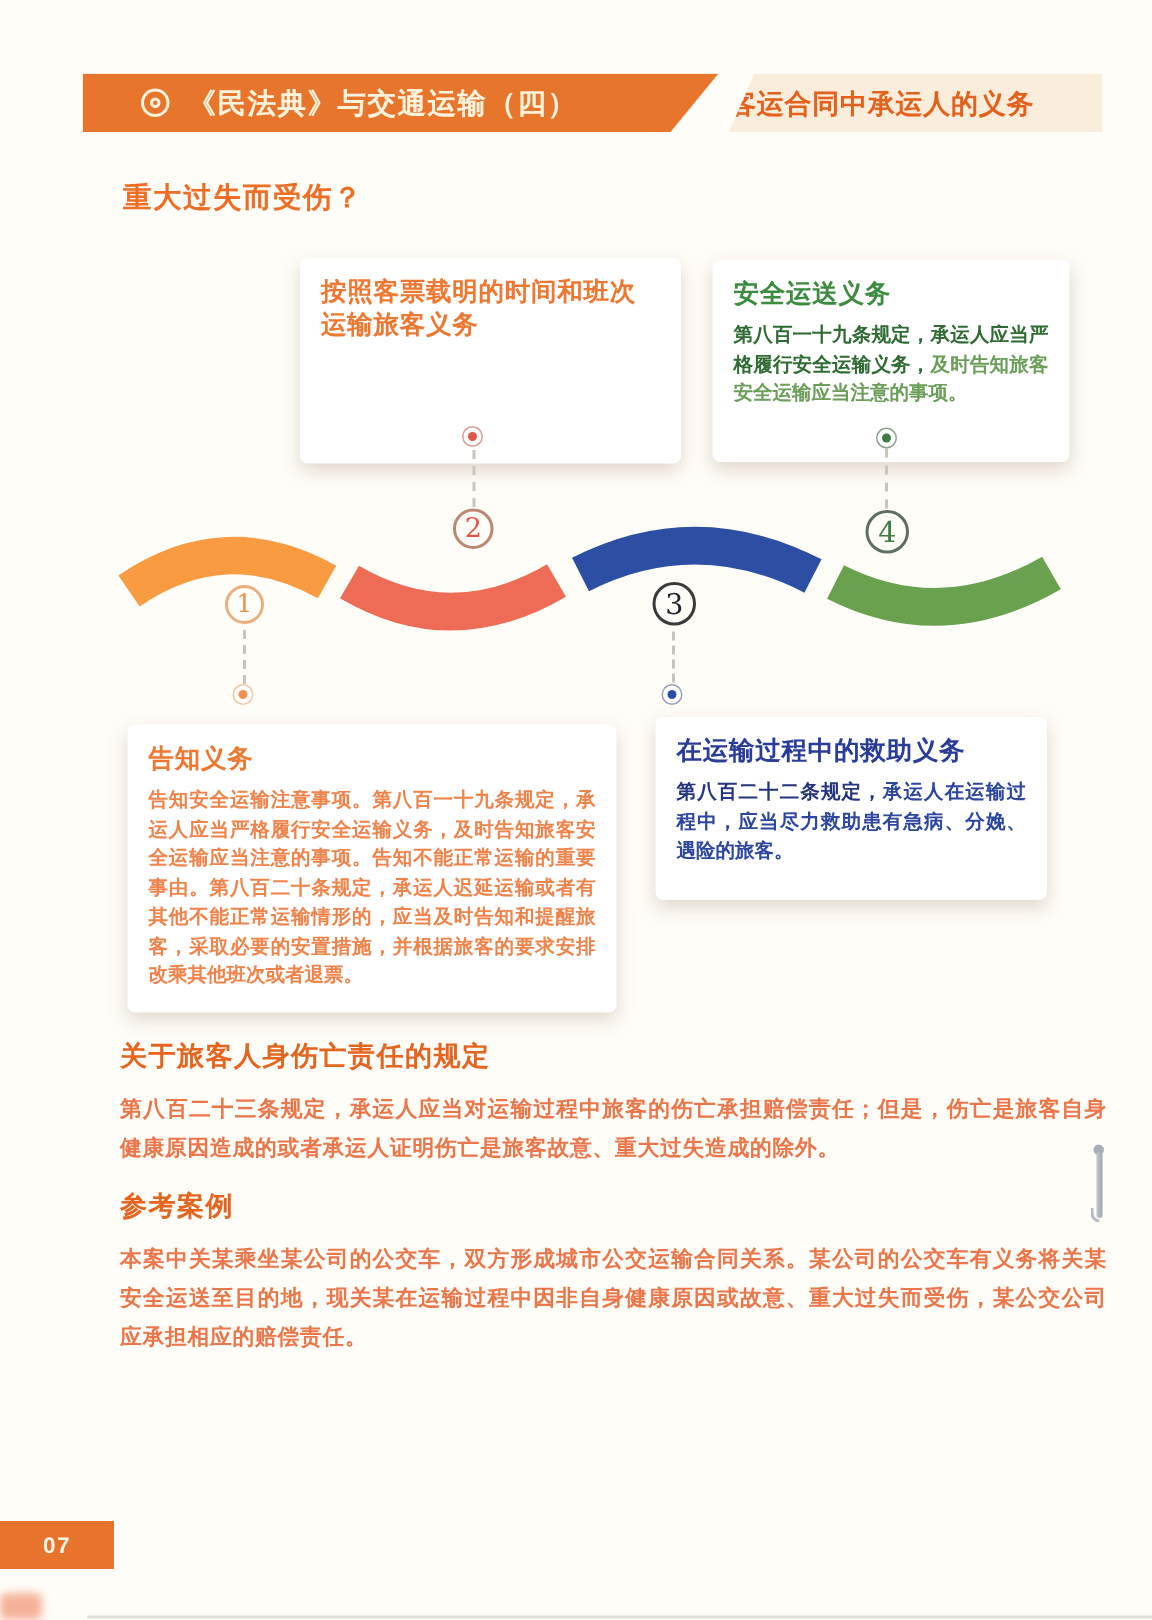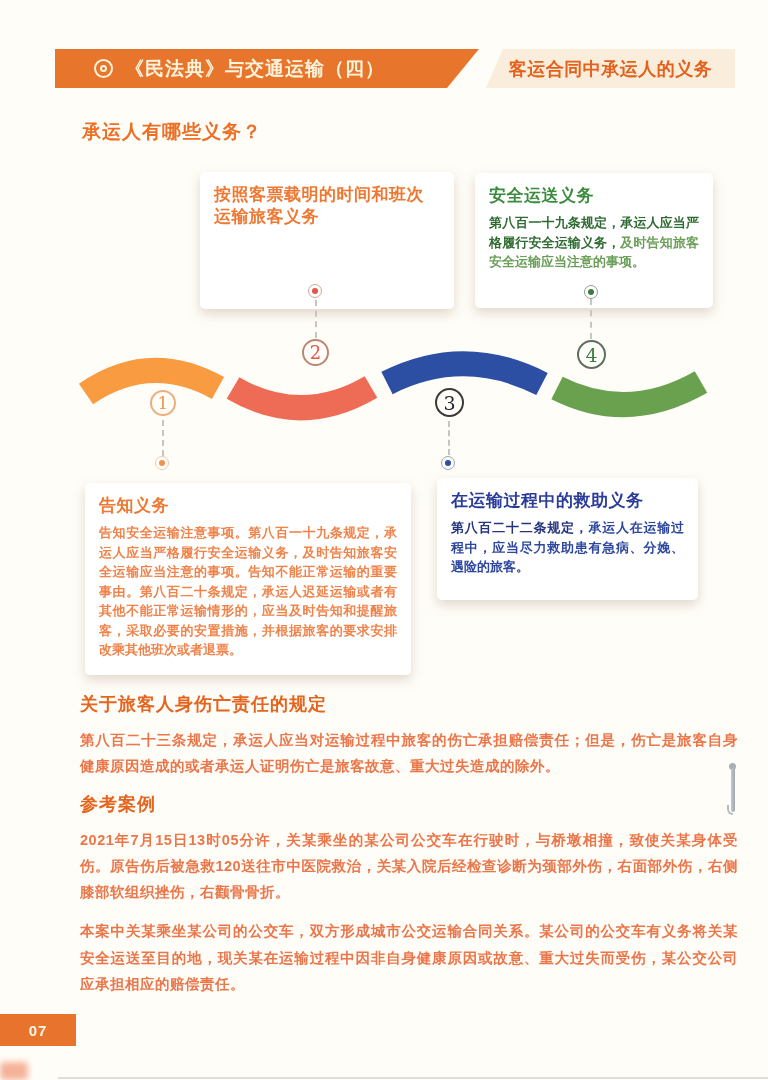--- a/index.html
+++ b/index.html
@@ -16,21 +16,21 @@
     clip-path:polygon(0 0,100% 0,calc(100% - 32px) 100%,0 100%);
     display:flex; align-items:center; padding-left:39px;
   }
   .hdr-icon { width:19px; height:19px; border:2px solid #FBF3DC; border-radius:50%;
     display:flex; align-items:center; justify-content:center; flex:none; }
   .hdr-icon-inner { width:7px; height:7px; border:2px solid #FBF3DC; border-radius:50%; }
   .hdr-title { color:#FBF3DC; font-size:19px; font-weight:bold; margin-left:12px; letter-spacing:1px; white-space:nowrap; }
   .hdr-light {
     position:absolute; left:486px; top:49px; width:249px; height:39px;
     background:#FAEDDC; clip-path:polygon(17px 0,100% 0,100% 100%,0 100%);
-    display:flex; align-items:center; justify-content:center;
+    display:flex; align-items:center; 
   }
   .hdr-tag { color:#E4611C; font-size:18px; font-weight:bold; letter-spacing:.5px; white-space:nowrap; }
 
   .question { position:absolute; left:82px; top:119px; color:#ED6E24; font-size:19px;
     font-weight:bold; letter-spacing:1px; }
 
   
   .card { position:absolute; background:#fff; border-radius:5px;
     box-shadow:0 5px 12px rgba(166,146,124,.35); padding:12px 14px; }
   .card h3 { font-size:17px; font-weight:bold; line-height:1.32; letter-spacing:.5px; }
@@ -109,21 +109,21 @@
   <div class="hdr-orange">
     <span class="hdr-icon">
         <span class="hdr-icon-inner"></span>
       </span>
     <span class="hdr-title">《民法典》与交通运输（四）</span>
   </div>
   <div class="hdr-light">
     <span class="hdr-tag">客运合同中承运人的义务</span>
   </div>
 
-  <div class="question">承运人有哪些义务？</div>
+  <div class="question">重大过失而受伤？</div>
 
   <div class="card card-schedule">
     <h3>按照客票载明的时间和班次运输旅客义务</h3>
   </div>
 
   <div class="card card-safety">
     <h3>安全运送义务</h3>
     <p><span class="lead">第八百一十九条规定，承运人应当严格履行安全运输义务，</span><span class="rest">及时告知旅客安全运输应当注意的事项。</span></p>
   </div>
 
@@ -164,21 +164,20 @@
 
   <div class="card card-rescue">
     <h3>在运输过程中的救助义务</h3>
     <p><span class="lead">第八百二十二条规定，</span><span class="rest">承运人在运输过程中，应当尽力救助患有急病、分娩、遇险的旅客。</span></p>
   </div>
 
   <div class="lower">
     <div class="sec-h">关于旅客人身伤亡责任的规定</div>
     <p class="sec-p">第八百二十三条规定，承运人应当对运输过程中旅客的伤亡承担赔偿责任；但是，伤亡是旅客自身健康原因造成的或者承运人证明伤亡是旅客故意、重大过失造成的除外。</p>
     <div class="sec-h case-h">参考案例</div>
-    <p class="sec-p">2021年7月15日13时05分许，关某乘坐的某公司公交车在行驶时，与桥墩相撞，致使关某身体受伤。原告伤后被急救120送往市中医院救治，关某入院后经检查诊断为颈部外伤，右面部外伤，右侧膝部软组织挫伤，右颧骨骨折。</p>
     <p class="sec-p last">本案中关某乘坐某公司的公交车，双方形成城市公交运输合同关系。某公司的公交车有义务将关某安全运送至目的地，现关某在运输过程中因非自身健康原因或故意、重大过失而受伤，某公交公司应承担相应的赔偿责任。</p>
   </div>
 
   <div class="page-badge">07</div>
 
   <div class="corner-blob"></div>
   <div class="pen-clip">
     <span class="ball"></span>
       <span class="stem"></span>
       <span class="hook"></span>

